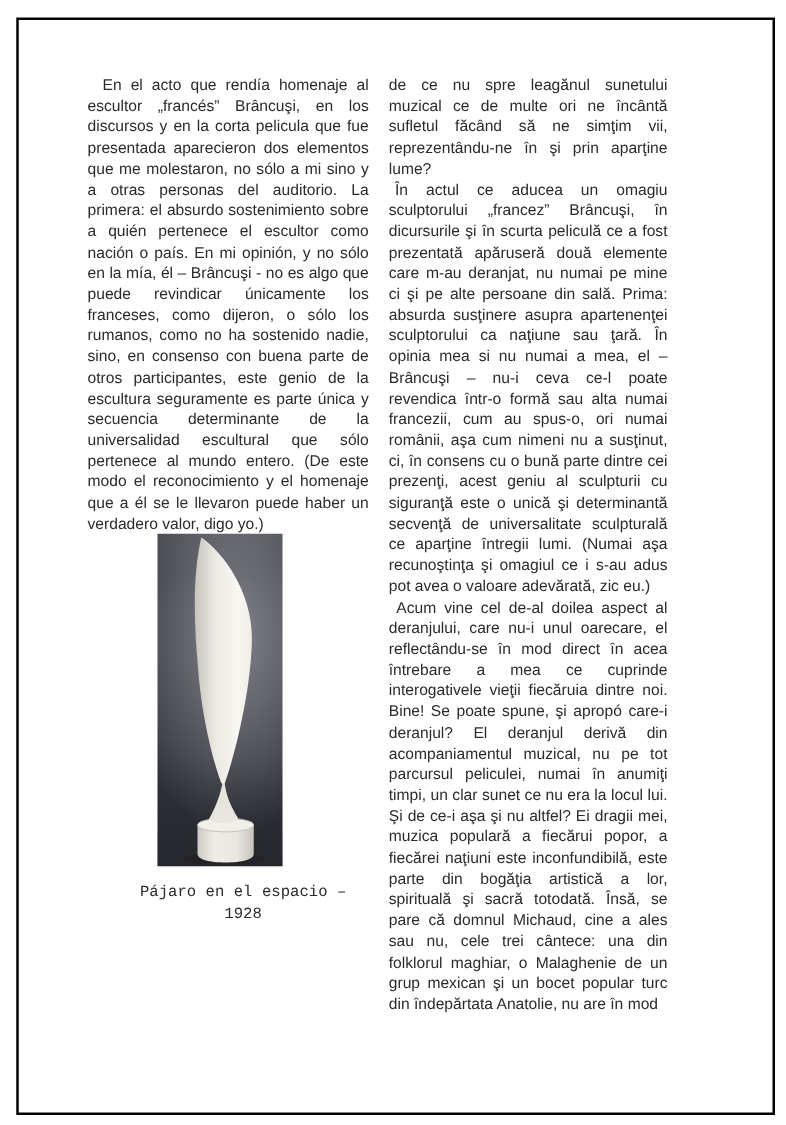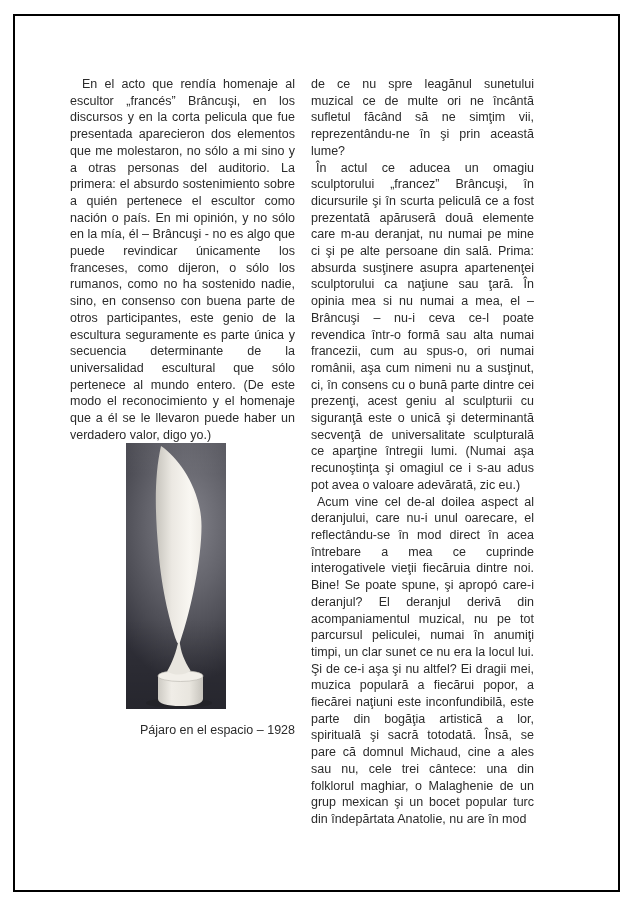--- a/index.html
+++ b/index.html
@@ -19,21 +19,21 @@
     left: 13px;
     top: 14px;
     width: 603px;
     height: 874px;
     border: 2px solid #000000;
     background: #ffffff;
   }
   .columns {
     position: absolute;
     left: 70px;
-    top: 76px;
+    top: 60px;
     width: 486px;
     display: flex;
     gap: 16px;
   }
   .col {
     color: #2b2b2b;
     font-size: 12.5px;
     line-height: 16.7px;
     text-align: justify;
   }
@@ -52,24 +52,25 @@
     height: 266px;
     margin-left: 56px;
     margin-bottom: 13px;
     background:
       linear-gradient(180deg, rgba(255,255,255,0.05) 0%, rgba(0,0,0,0) 12%, rgba(0,0,0,0) 66%, rgba(0,0,0,0.22) 100%),
       radial-gradient(95px 160px at 62% 30%, #82828a 0%, #64646c 42%, #4b4b53 72%, #31313a 100%);
   }
   .sculpture-photo svg { display: block; }
 
   .figure-caption {
-    text-align: right;
+    text-align: center;
     padding-left: 24px;
     margin-bottom: 22px !important;
     text-indent: 0;
+    font-family: Liberation Mono, monospace;
   }
 </style>
 </head>
 <body>
 
 <div class="page-border"></div>
 
 <div class="columns">
 
   <div class="col col-left">
@@ -97,18 +98,18 @@
         <path d="M52.5,197 C50.5,209 46,220 41,228.5 C48,233 60,232.5 64.5,227.5 C58.5,218 54.5,209 53.5,197 Z" fill="#e8e5de"></path>
         <path d="M35,3 C27.5,36 29.5,75 32.5,108 C35.5,148 45,183 50.5,198 C51.5,201 53.5,201 54.5,197.5 C65,167 75.5,117 75.5,83 C75.5,47 53,15 35,3 Z" fill="url(#bladeG)"></path>
       </svg>
     </div>
 
     <p class="figure-caption">Pájaro en el espacio – 1928</p>
 
   </div>
 
   <div class="col col-right">
-    <p class="p-ro1">de ce nu spre leagănul sunetului muzical ce de multe ori ne încântă sufletul făcând să ne simţim vii, reprezentându-ne în şi prin această lume?</p>
+    <p class="p-ro1">de ce nu spre leagănul sunetului muzical ce de multe ori ne încântă sufletul făcând să ne simţim vii, reprezentându-ne în şi prin aparţine lume?</p>
     <p class="p-ro2">În actul ce aducea un omagiu sculptorului „francez” Brâncuşi, în dicursurile şi în scurta peliculă ce a fost prezentată apăruseră două elemente care m-au deranjat, nu numai pe mine ci şi pe alte persoane din sală. Prima: absurda susţinere asupra apartenenţei sculptorului ca naţiune sau ţară. În opinia mea si nu numai a mea, el – Brâncuşi – nu-i ceva ce-l poate revendica într-o formă sau alta numai francezii, cum au spus-o, ori numai românii, aşa cum nimeni nu a susţinut, ci, în consens cu o bună parte dintre cei prezenţi, acest geniu al sculpturii cu siguranţă este o unică şi determinantă secvenţă de universalitate sculpturală ce aparţine întregii lumi. (Numai aşa recunoştinţa şi omagiul ce i s-au adus pot avea o valoare adevărată, zic eu.)</p>
     <p class="p-ro3">Acum vine cel de-al doilea aspect al deranjului, care nu-i unul oarecare, el reflectându-se în mod direct în acea întrebare a mea ce cuprinde interogativele vieţii fiecăruia dintre noi. Bine! Se poate spune, şi apropó care-i deranjul? El deranjul derivă din acompaniamentul muzical, nu pe tot parcursul peliculei, numai în anumiţi timpi, un clar sunet ce nu era la locul lui. Şi de ce-i aşa şi nu altfel? Ei dragii mei, muzica populară a fiecărui popor, a fiecărei naţiuni este inconfundibilă, este parte din bogăţia artistică a lor, spirituală şi sacră totodată. Însă, se pare că domnul Michaud, cine a ales sau nu, cele trei cântece: una din folklorul maghiar, o Malaghenie de un grup mexican şi un bocet popular turc din îndepărtata Anatolie, nu are în mod</p>
   </div>
 
 </div>
 
 </body></html>

